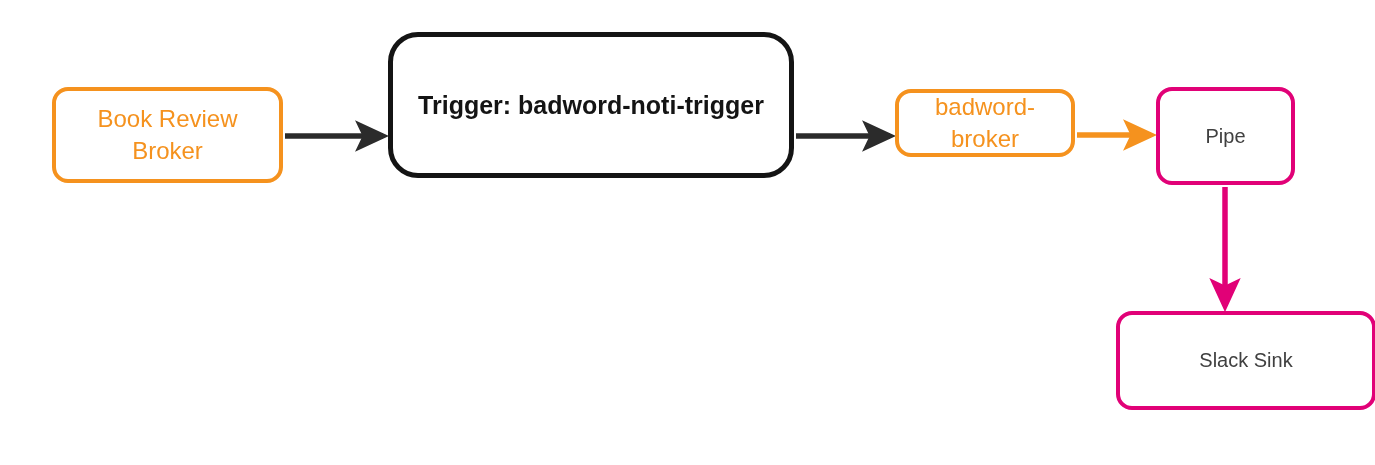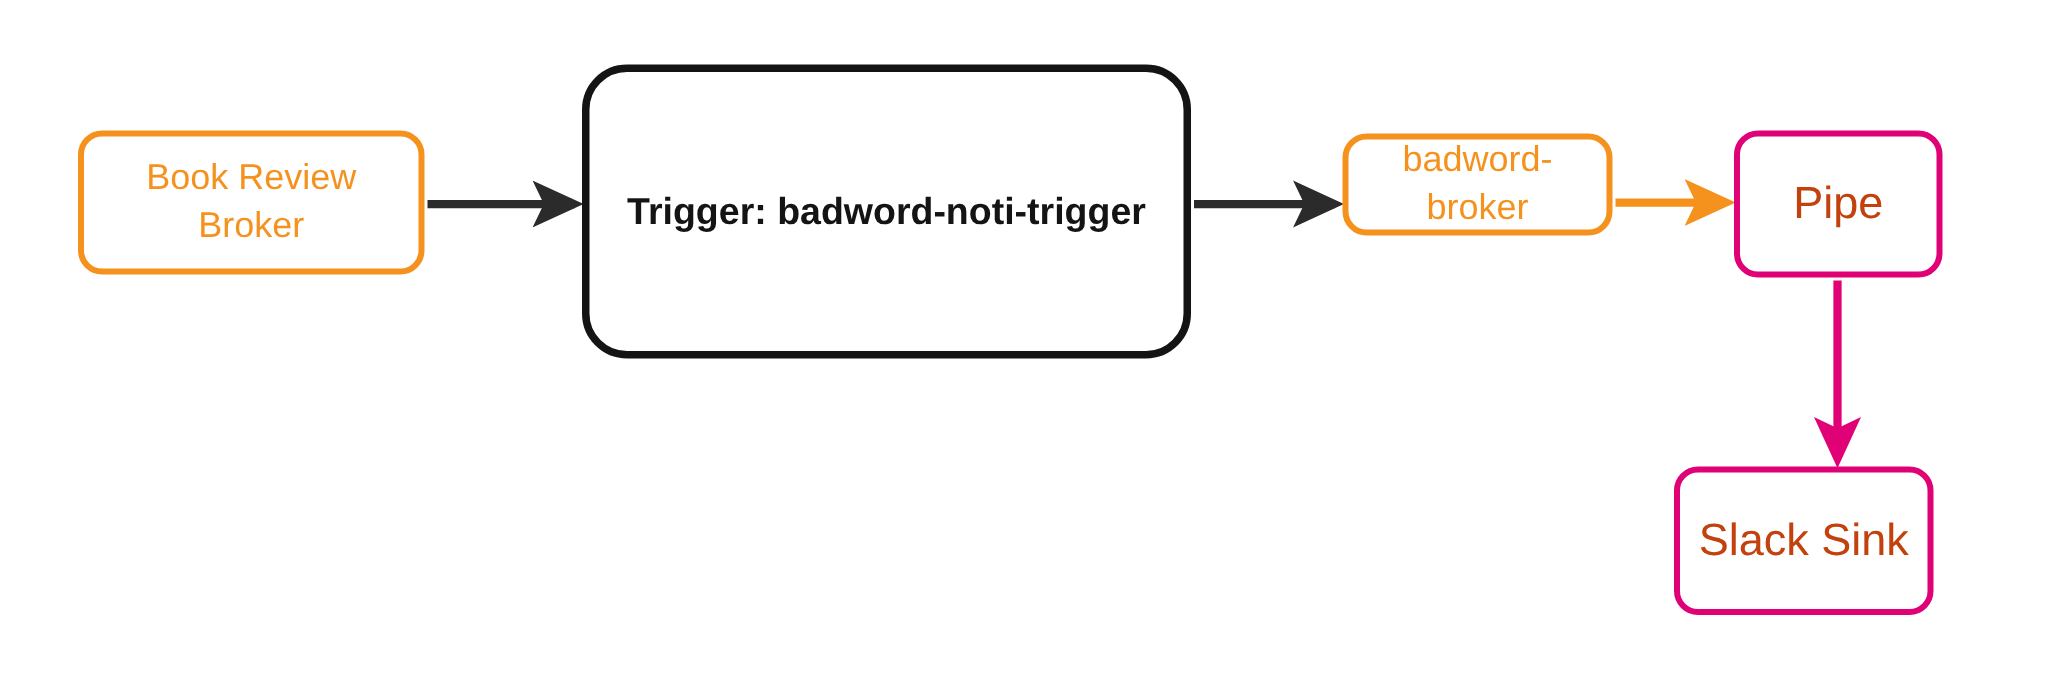--- a/index.html
+++ b/index.html
@@ -40,22 +40,22 @@
     border-color: #F5921E;
     border-width: 4px;
     border-radius: 16px;
     color: #F5921E;
     font-size: 24px;
   }
   .node-pink {
     border-color: #E10177;
     border-width: 4px;
     border-radius: 16px;
-    color: #c2410c;
-    font-size: 30px;
+    color: #404040;
+    font-size: 20px;
   }
   .node-dark {
     border-color: #141414;
     border-width: 5px;
     border-radius: 30px;
     color: #141414;
     font-size: 25px;
   }
   .node-label {
     display: block;
@@ -69,24 +69,24 @@
   }
   .trigger-line {
     display: block;
     white-space: nowrap;
   }
   .b { font-weight: 700; }
   .n { font-weight: 400; }
 
   
   #node-book-review-broker { left: 52px;  top: 87px;  width: 231px; height: 96px; }
-  #node-trigger            { left: 388px; top: 43px;  width: 406px; height: 196px; }
+  #node-trigger            { left: 388px; top: 32px;  width: 406px; height: 146px; }
   #node-badword-broker     { left: 895px; top: 89px;  width: 180px; height: 68px; }
   #node-pipe               { left: 1156px; top: 87px; width: 139px; height: 98px; }
-  #node-slack-sink         { left: 1116px; top: 311px; width: 173px; height: 99px; }
+  #node-slack-sink         { left: 1116px; top: 311px; width: 260px; height: 99px; }
 </style>
 </head>
 <body>
 
 <div id="diagram-canvas">
 
   <svg id="edge-layer" viewBox="0 0 1375 465" width="1375" height="465">
     <defs>
       <marker id="arrow-dark" viewBox="0 0 10 10" refX="8.2" refY="5" markerWidth="6.2" markerHeight="6.2" orient="auto-start-reverse">
         <path d="M 0 0.4 L 10 5 L 0 9.6 L 2.2 5 Z" fill="#2B2B2B"></path>

